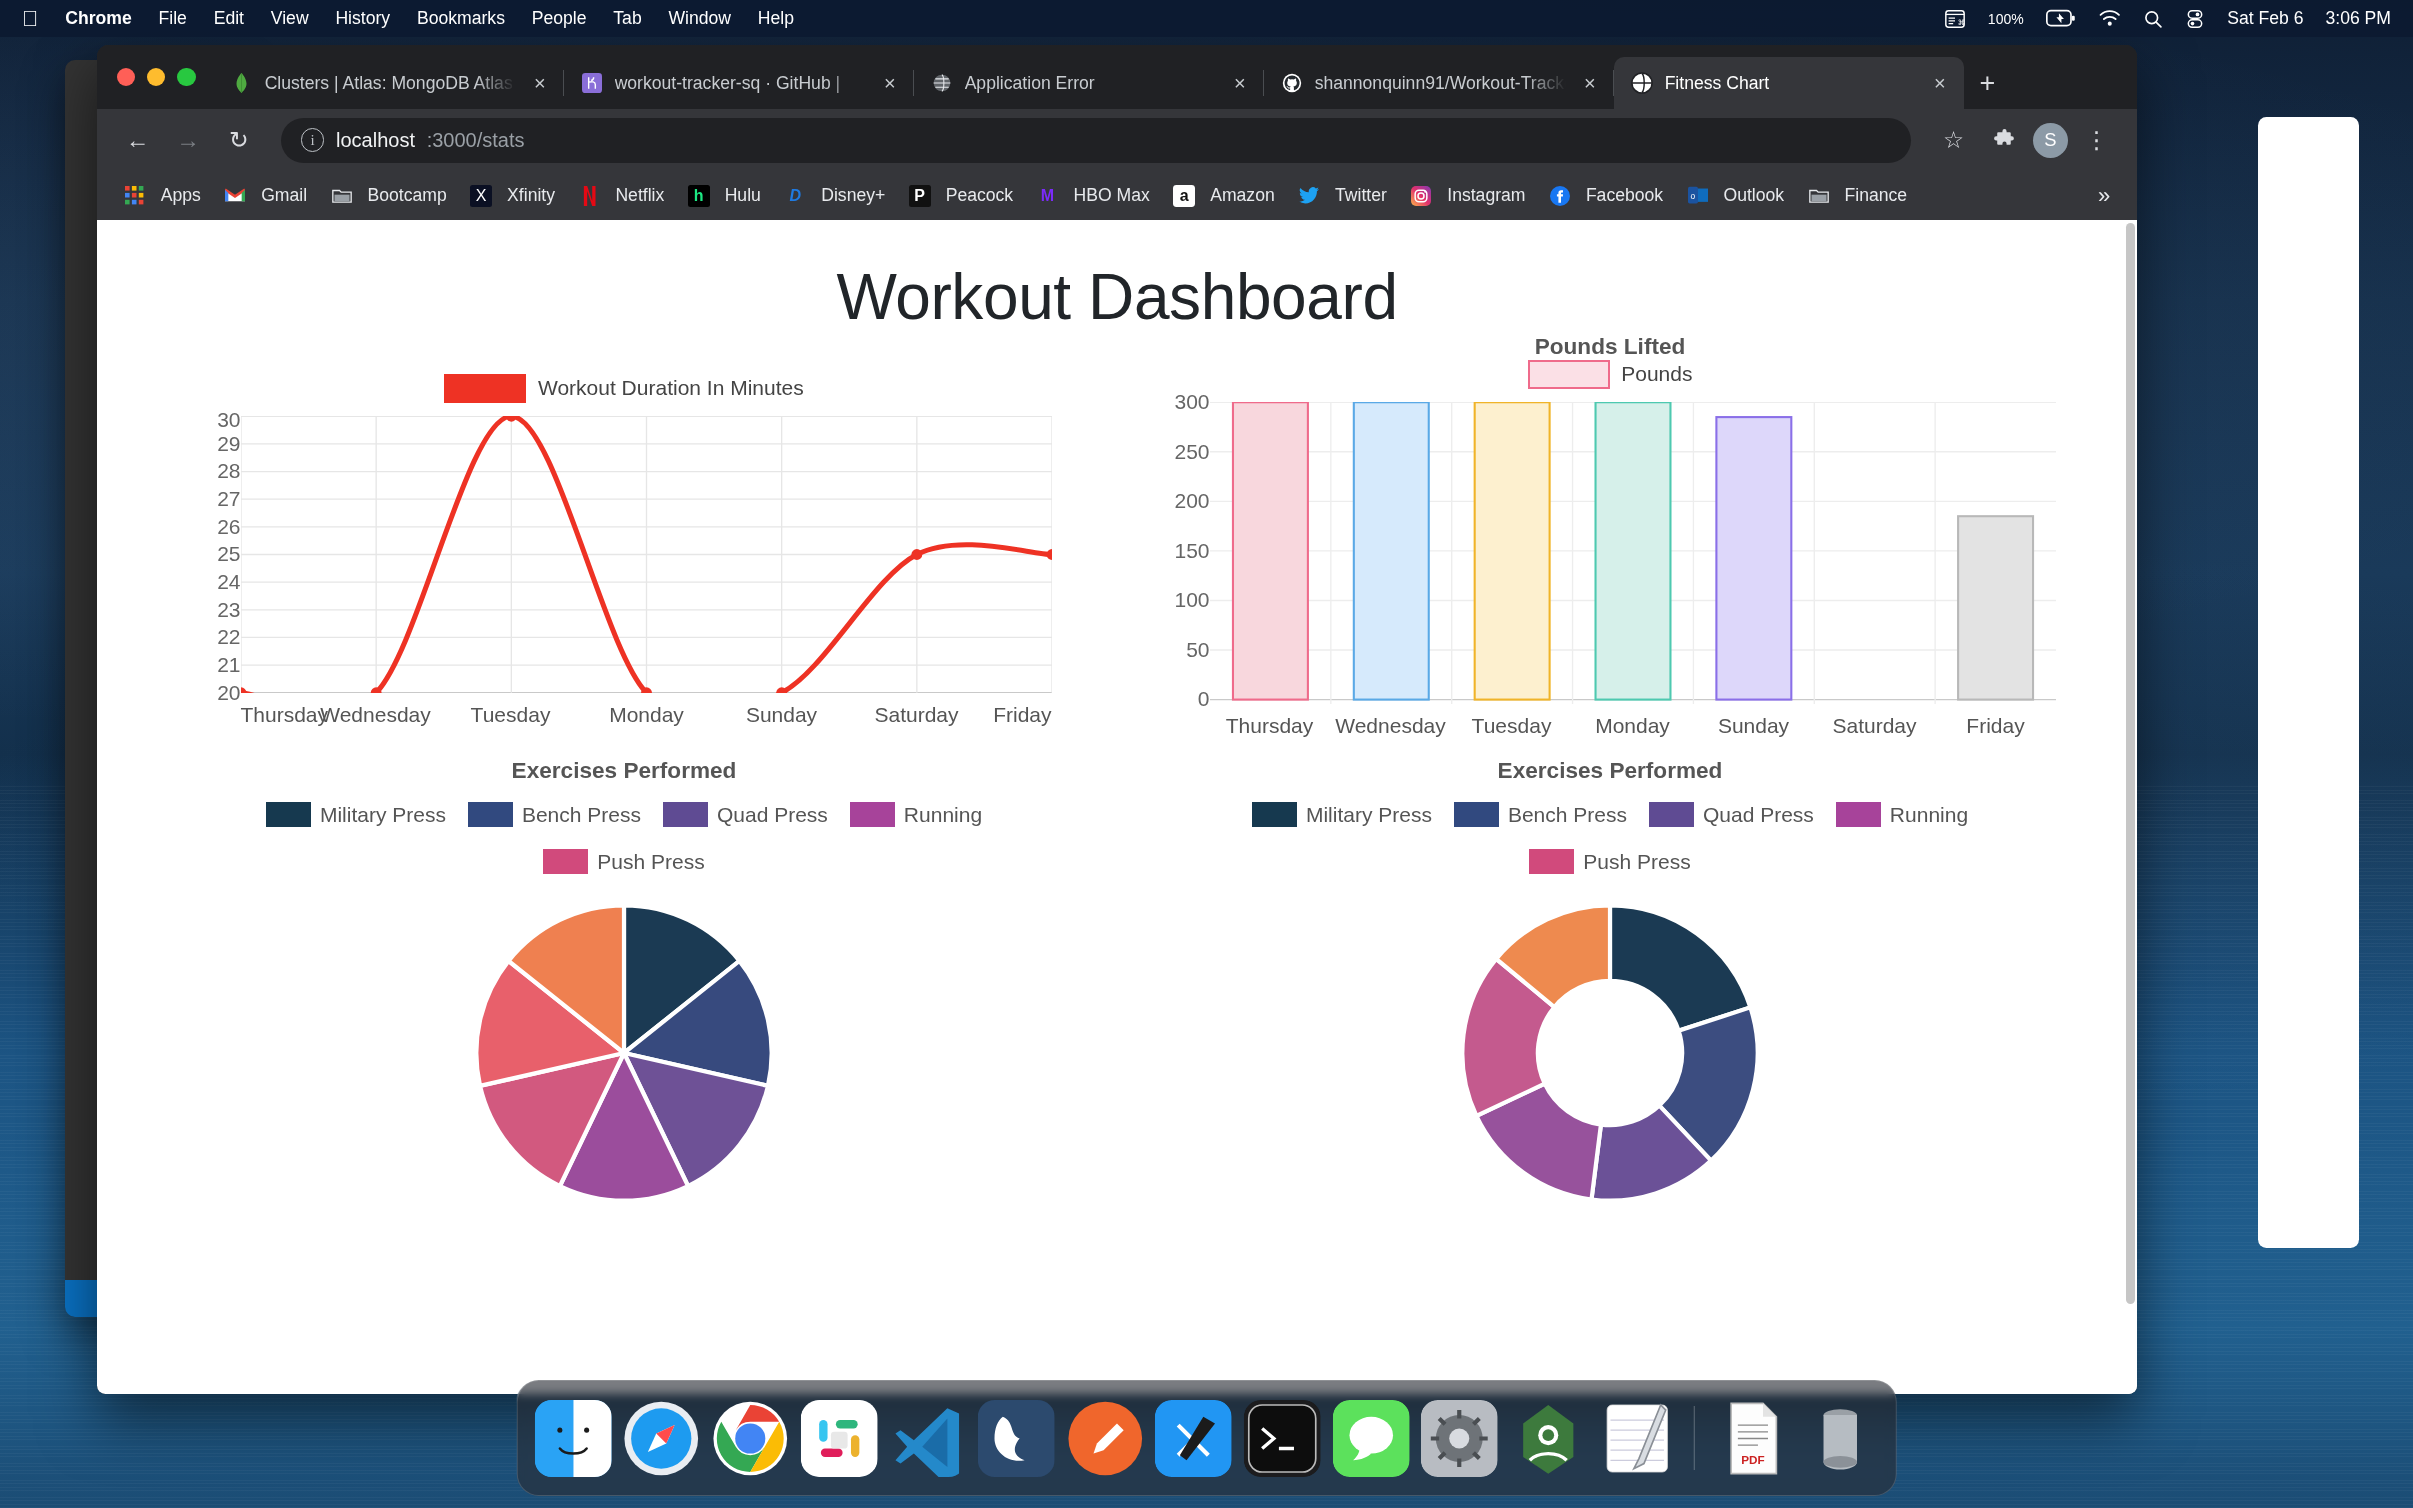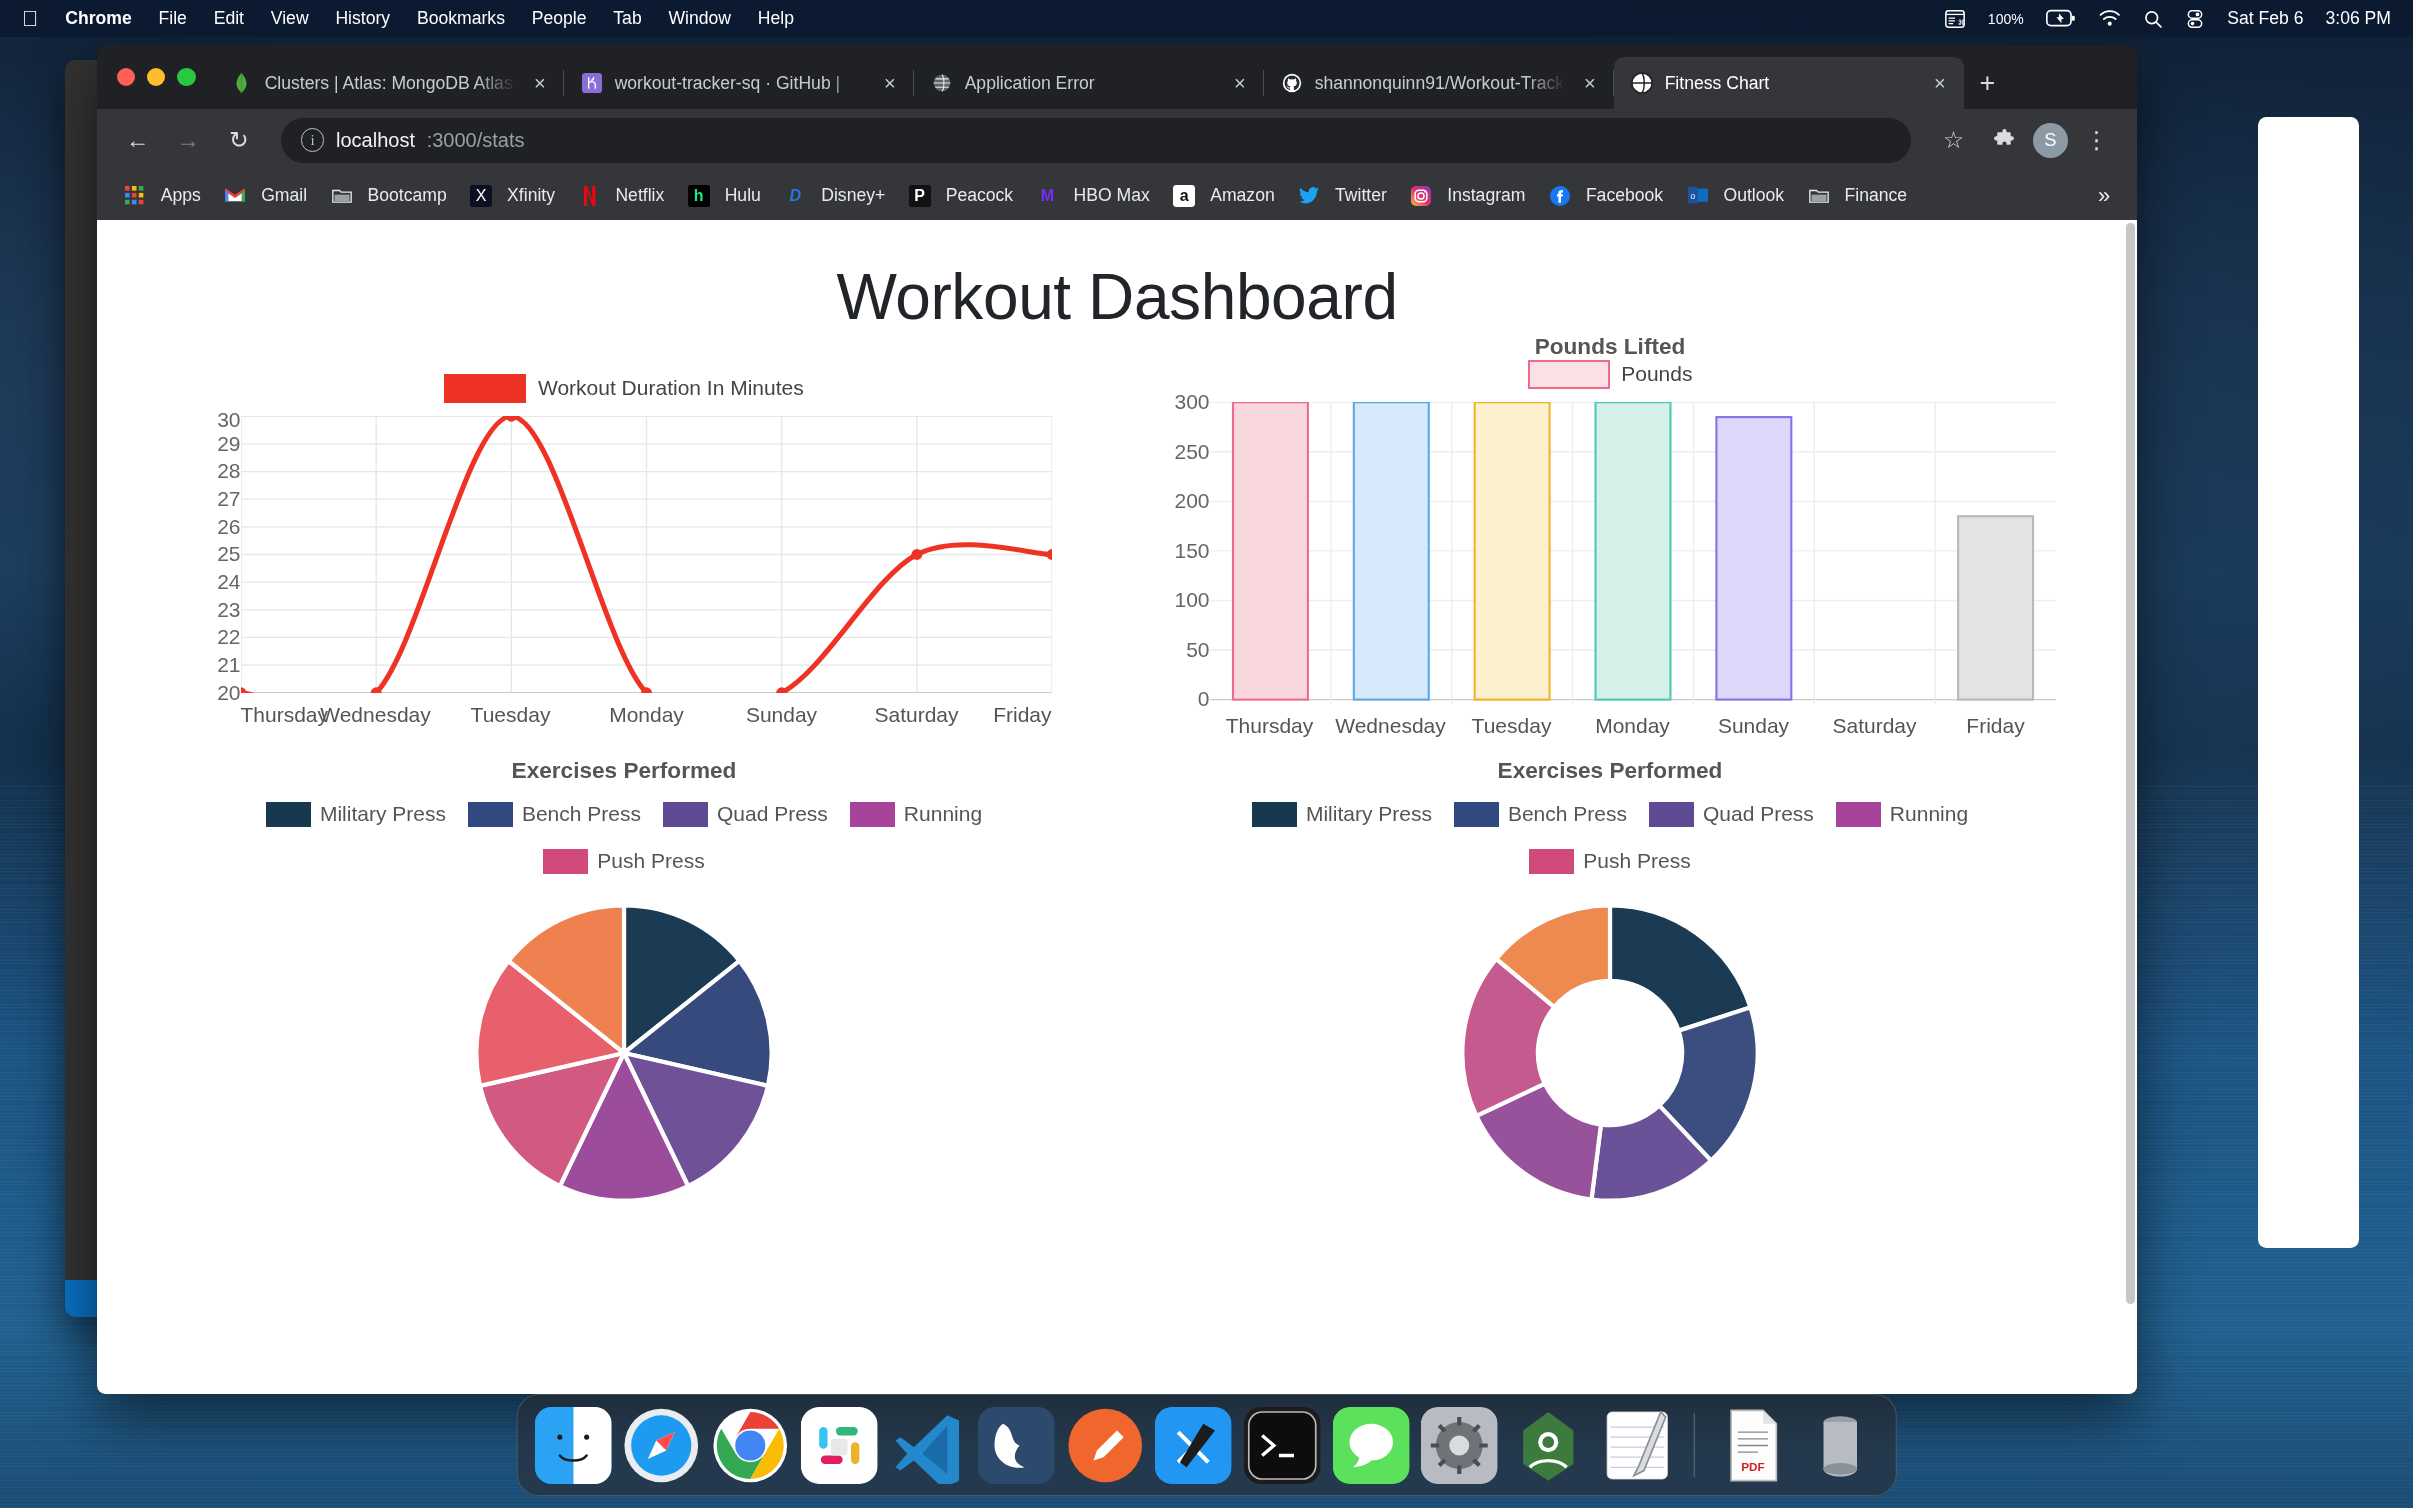--- a/index.html
+++ b/index.html
@@ -137,27 +137,27 @@
   .axis-y { position:absolute; left:0; top:0; width: 44px; }
   .ytick { position:absolute; right:0; transform: translateY(-50%); font-size: 21px; color:#666; }
   .xlabels { display:flex; position:absolute; font-size:21px; color:#555; }
 
   
   .bar-title { text-align:center; font-size: 22.6px; font-weight: bold; color:#555; }
 
   
   .pie-title { text-align:center; font-size: 22.6px; font-weight: bold; color:#555; }
   .pie-legend { display:flex; justify-content:center; align-items:center; gap: 22px; flex-wrap: wrap; font-size: 21px; color:#555; margin-top: 18.4px; max-width: 788px; margin-left:auto; margin-right:auto;}
-  .pie-legend .item { display:flex; align-items:center; gap: 9px; }
+  .pie-legend .item { display:flex; align-items:flex-end; gap: 9px; }
   .pie-legend .sw { width: 45px; height: 25px; }
 
   
   .dock {
     position:absolute; left: 50%; transform: translateX(-50%);
-    bottom: 11.7px; height: 102px;
+    bottom: 11.7px; height: 116px;
     background: rgba(40,44,52,0.62);
     border: 0.8px solid rgba(255,255,255,0.16);
     border-radius: 22px;
     display:flex; align-items:center; gap: 11.7px; padding: 0 17px;
     z-index: 70; backdrop-filter: blur(5px);
   }
   .dock-item { width: 77px; height: 77px; border-radius: 17px; position:relative; display:flex; align-items:center; justify-content:center; overflow:hidden; }
   .dock-sep { width:0.8px; height: 64px; background: rgba(255,255,255,0.28); margin: 0 6.7px; }
 
   

